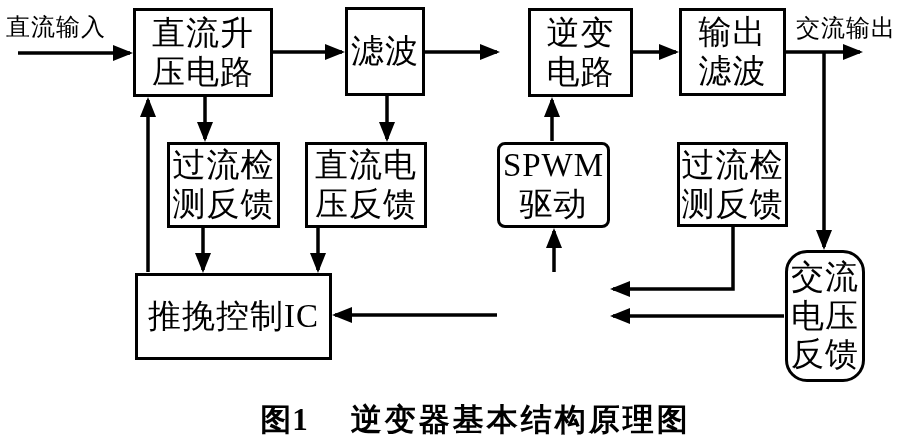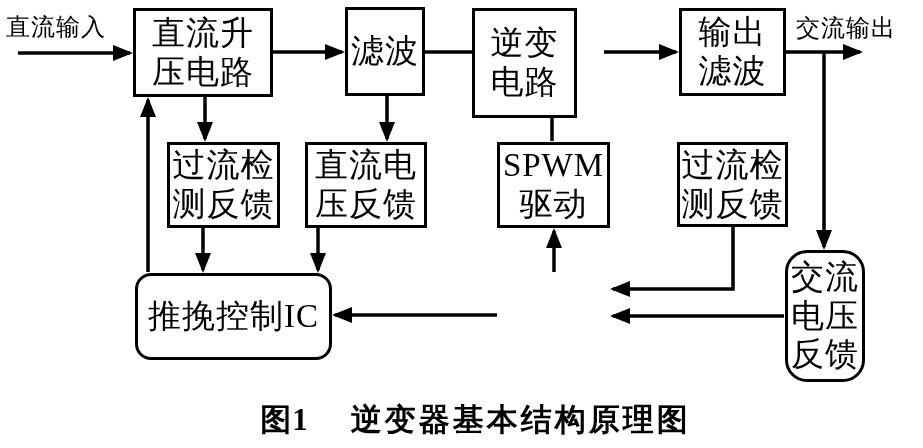--- a/index.html
+++ b/index.html
@@ -83,51 +83,51 @@
 
   <div class="block" style="left:133px; top:8px;  width:140px; height:89px;">
     <span class="lbl">直流升
 压电路</span>
   </div>
 
   <div class="block" style="left:345px; top:7px;  width:80px;  height:89px;">
     <span class="lbl">滤波</span>
   </div>
 
-  <div class="block" style="left:472px; top:8px;  width:105px; height:110px;text-align:center;">
+  <div class="block" style="left:528px; top:8px;  width:105px; height:89px;text-align:center;">
     <span class="lbl">逆变
 电路</span>
   </div>
 
   <div class="block" style="left:679px; top:8px;  width:107px; height:88px;">
     <span class="lbl">输出
 滤波</span>
   </div>
 
   <div class="block" style="left:167px; top:142px; width:113px; height:86px;">
     <span class="lbl">过流检
 测反馈</span>
   </div>
 
   <div class="block" style="left:305px; top:142px; width:122px; height:86px;">
     <span class="lbl">直流电
 压反馈</span>
   </div>
 
-  <div class="block" style="left:497px; top:142px; width:113px; height:86px;">
+  <div class="block" style="left:497px; top:142px; width:113px; height:86px;border-radius:8px;">
     <span class="lbl">SPWM
 驱动</span>
   </div>
 
   <div class="block" style="left:677px; top:142px; width:111px; height:85px;">
     <span class="lbl">过流检
 测反馈</span>
   </div>
 
-  <div class="block" style="left:135px; top:273px; width:197px; height:87px;border-radius:16px;">
+  <div class="block" style="left:135px; top:273px; width:197px; height:87px;">
     <span class="lbl">推挽控制IC</span>
   </div>
 
 
   <div class="block" style="left:785px; top:250px; width:80px; height:132px;border-radius:22px;">
     <span class="lbl">交流
 电压
 反馈</span>
   </div>
 

